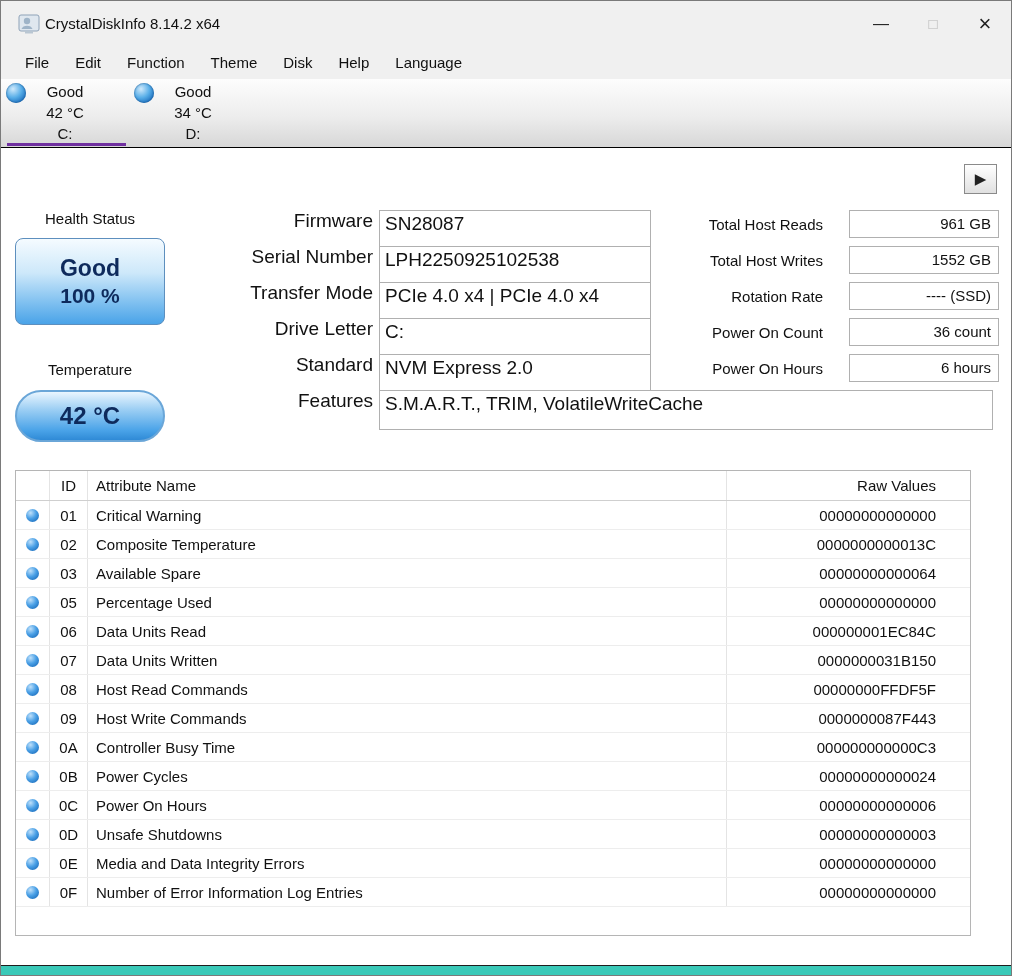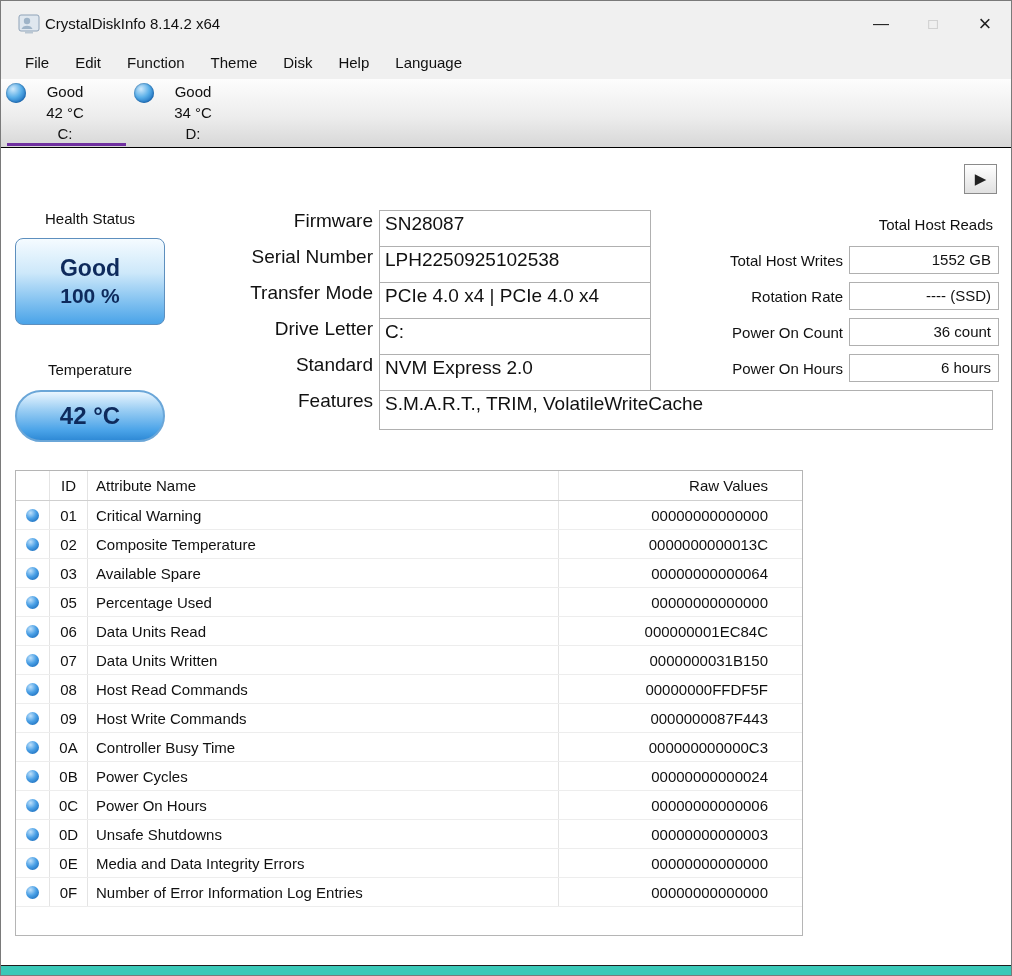--- a/index.html
+++ b/index.html
@@ -54,26 +54,26 @@
 
   
   .info-col { position:absolute; left:0; top:62px; }
   .info-row { display:flex; align-items:flex-start; height:28px; margin-bottom:8px; font-size:19px; }
   .info-label { width:378px; text-align:right; padding-right:6px; color:#111; }
   .info-value { width:272px; height:40px; line-height:26px; border:1px solid #b0b0b0; background:#fff; padding-left:5px; color:#111; overflow:hidden; white-space:nowrap; }
   .info-row:nth-child(6) .info-value, .info-row:nth-child(7) .info-value { width:614px; }
 
   
   .stats-col { position:absolute; right:14px; top:62px; }
-  .stats-row { display:flex; align-items:center; justify-content:flex-end; height:28px; margin-bottom:8px; font-size:15px; }
+  .stats-row { display:flex; align-items:center; justify-content:flex-end; height:28px; margin-bottom:8px; font-size:15px;gap:20px; }
   .stats-label { text-align:right; padding-right:6px; color:#111; }
   .stats-value { width:150px; height:28px; line-height:26px; border:1px solid #b0b0b0; background:#fff; padding:0 7px; text-align:right; color:#111; }
 
   
-  .smart-table { position:absolute; left:14px; top:322px; width:788px; height:466px; border:1px solid #b5b5b5; font-size:15px; color:#111; background:#fff; }
+  .smart-table { position:absolute; left:14px; top:322px; width:956px; height:466px; border:1px solid #b5b5b5; font-size:15px; color:#111; background:#fff; }
   .smart-header { display:flex; height:30px; line-height:30px; border-bottom:1px solid #cfcfcf; }
   .smart-row { display:flex; height:29px; line-height:29px; border-bottom:1px solid #ededed; cursor:default; }
   .col-dot { width:34px; border-right:1px solid #e4e4e4; display:flex; align-items:center; justify-content:center; flex:0 0 auto; }
   .col-id { width:38px; border-right:1px solid #e4e4e4; text-align:center; flex:0 0 auto; }
   .col-name { flex:1 1 auto; border-right:1px solid #e4e4e4; padding-left:8px; overflow:hidden; white-space:nowrap; }
   .col-raw { width:243px; text-align:right; padding-right:34px; flex:0 0 auto; }
   .status-dot { width:13px; height:13px; border-radius:50%;
       background:radial-gradient(circle at 35% 30%,#bfe0fa,#4aa0e6 45%,#1d6fbe 85%); }
 </style>
 </head>
@@ -169,20 +169,21 @@
         <div class="info-row">
         <div class="info-label">Features</div>
         <div class="info-value">S.M.A.R.T., TRIM, VolatileWriteCache</div>
       </div>
       </div>
 
     <div class="stats-col">
 
     <div class="stats-row">
         <div class="stats-label">Total Host Reads</div>
+        <div class="stats-value">961 GB</div>
       </div>
         <div class="stats-row">
         <div class="stats-label">Total Host Writes</div>
         <div class="stats-value">1552 GB</div>
       </div>
         <div class="stats-row">
         <div class="stats-label">Rotation Rate</div>
         <div class="stats-value">---- (SSD)</div>
       </div>
         <div class="stats-row">

